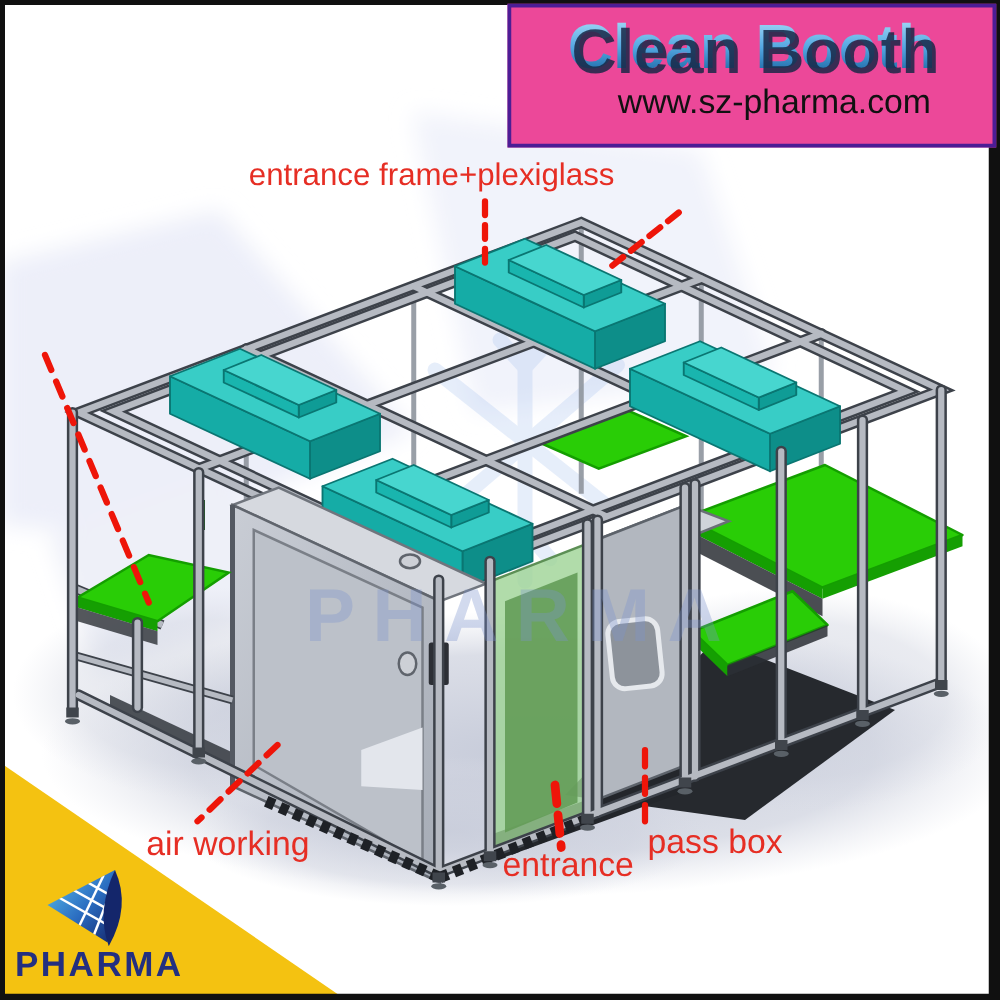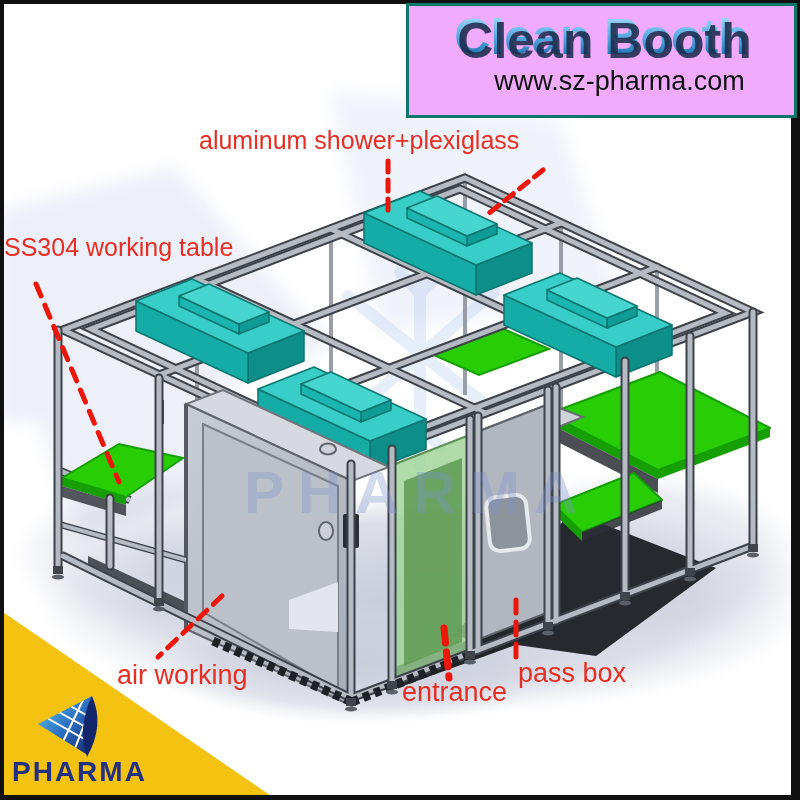--- a/index.html
+++ b/index.html
@@ -2,21 +2,21 @@
 <html><head>
 <meta charset="utf-8">
 <style>
   html,body{margin:0;padding:0;background:#888;}
   .stage{position:relative;width:800px;height:800px;background:#ffffff;overflow:hidden;
          font-family:"Liberation Sans",sans-serif;}
   .stage svg{position:absolute;left:0;top:0;z-index:1;}
   .wm{position:absolute;left:244px;top:458px;z-index:2;font-size:60px;font-weight:700;
       letter-spacing:14px;color:rgba(122,148,205,.34);white-space:nowrap;}
   .banner{position:absolute;left:406px;top:3px;width:391px;height:115px;z-index:5;
-          background:#f0abfc;border:3px solid #0f766e;box-sizing:border-box;text-align:center;}
+          background:#ec4899;border:3px solid #4c1d95;box-sizing:border-box;text-align:center;}
   .banner-title{font-size:50px;font-weight:800;line-height:1.05;margin-top:5px;
       background:linear-gradient(180deg,#a8ddf8 5%,#55a8e2 50%,#15619f 95%);
       -webkit-background-clip:text;background-clip:text;color:transparent;
       text-shadow:3px 4px 0 rgba(25,40,70,.85);}
   .banner-site{font-size:27px;color:#111;margin-top:2px;margin-left:36px;}
   .lbl{position:absolute;z-index:6;color:#e62e24;font-size:25px;white-space:nowrap;}
   #l-alum{left:199px;top:126px}
   #l-ffu{left:550px;top:146px}
   #l-ss{left:4px;top:233px}
   #l-air{left:117px;top:660px;font-size:27px}
@@ -289,21 +289,20 @@
   </g>
 </svg>
 
 <div class="wm">PHARMA</div>
 
 <div class="banner">
   <div class="banner-title">Clean Booth</div>
   <div class="banner-site">www.sz-pharma.com</div>
 </div>
 
-<div class="lbl" id="l-alum">aluminum shower+plexiglass</div>
-<div class="lbl" id="l-ss">SS304 working table</div>
+<div class="lbl" id="l-alum">entrance frame+plexiglass</div>
 <div class="lbl" id="l-air">air working</div>
 <div class="lbl" id="l-pass">pass box</div>
 <div class="lbl" id="l-ent">entrance</div>
 
 <div class="logo-word">PHARMA</div>
 
 </div>
 
 </body></html>

